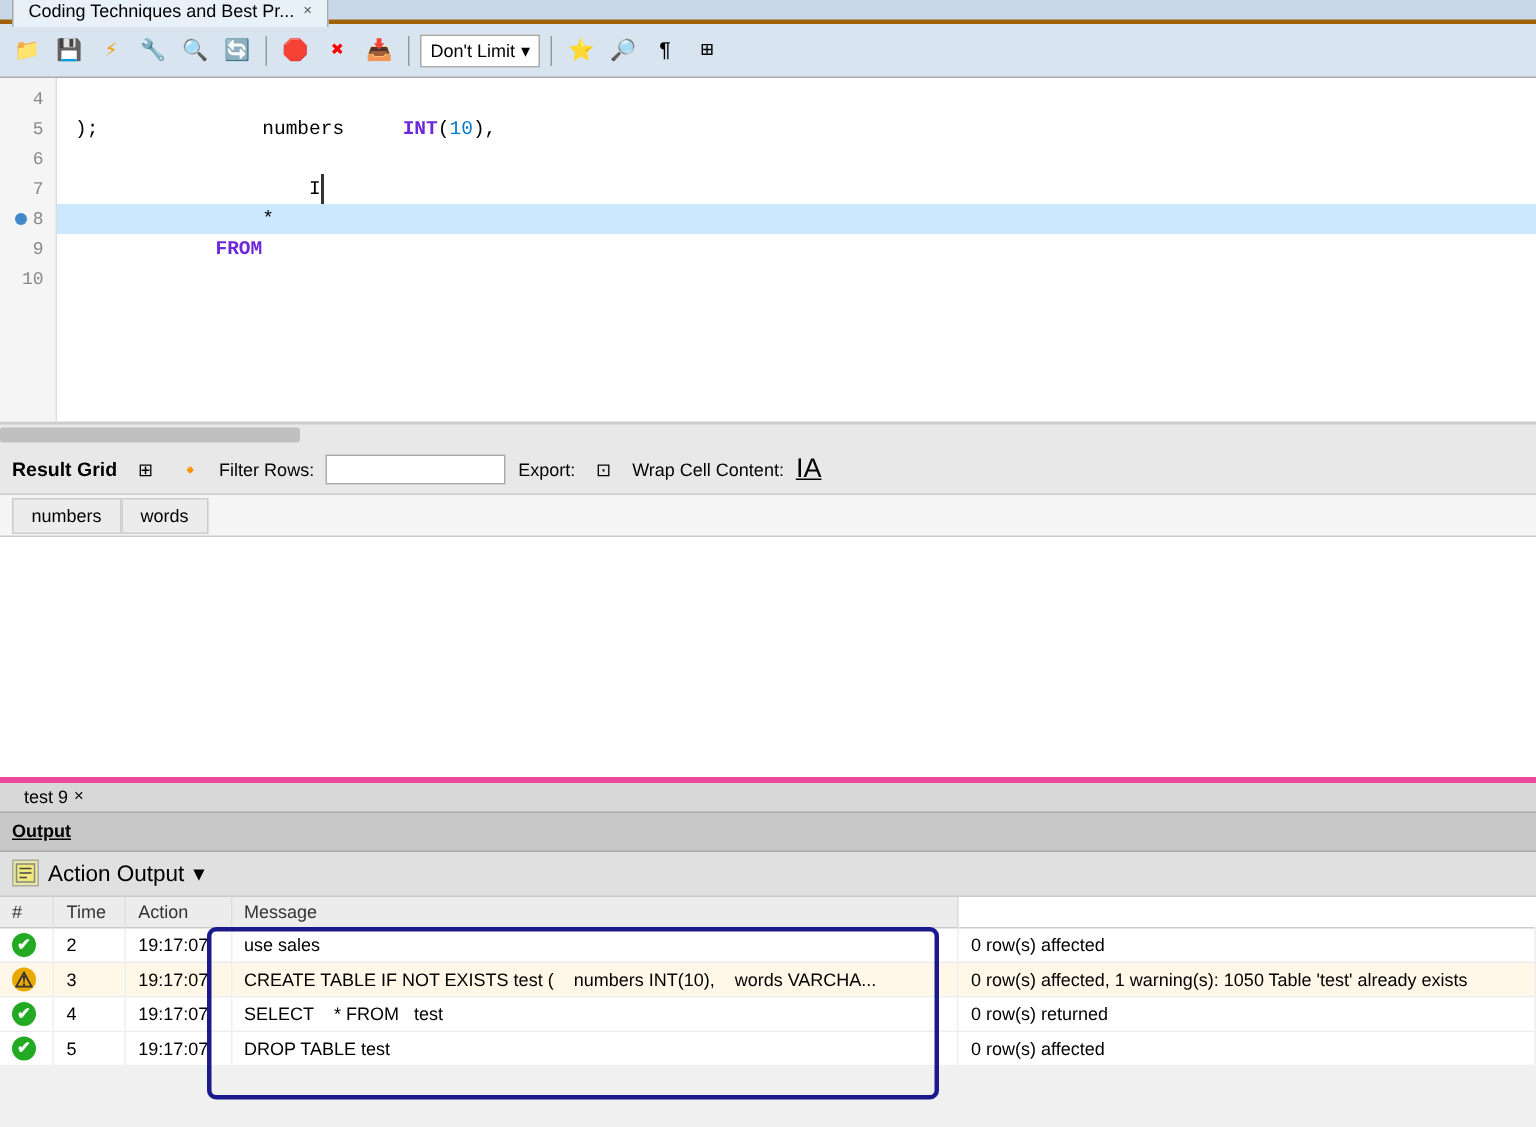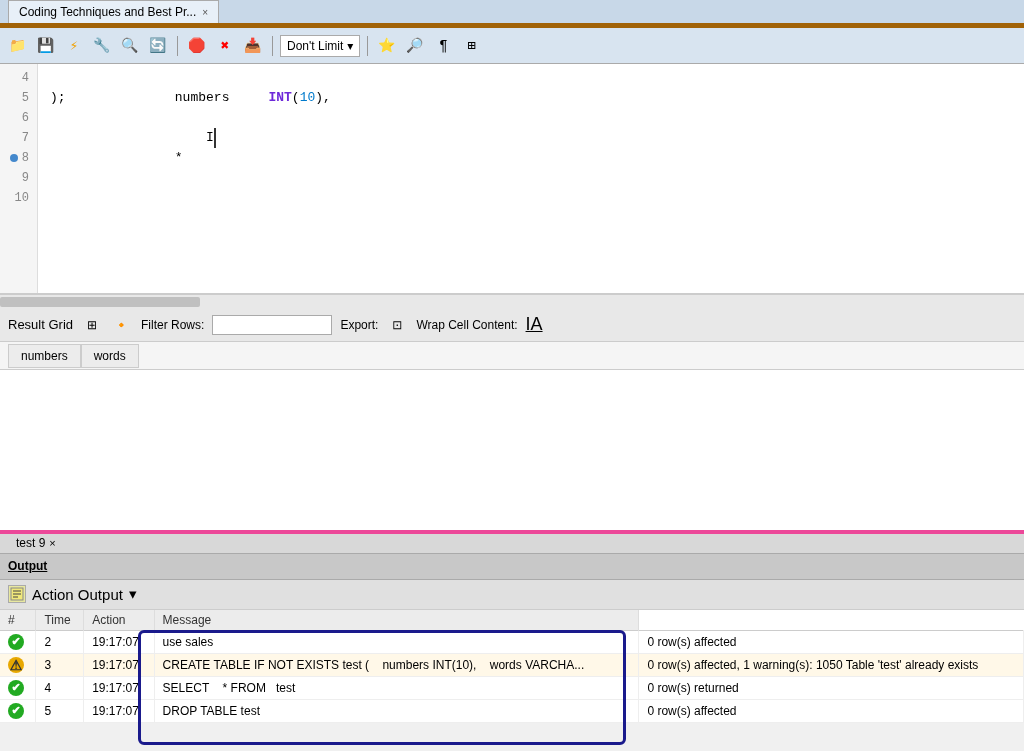--- a/index.html
+++ b/index.html
@@ -1,25 +1,25 @@
 <!DOCTYPE html>
 <html><head>
   <meta charset="utf-8">
   <style>
     * { margin: 0; padding: 0; box-sizing: border-box; }
     body { font-family: 'Consolas', 'Courier New', monospace; font-size: 13px; background: #f0f0f0; width: 1024px; height: 751px; overflow: hidden; }
 
     
     .title-bar {
       background: #c8d8e8;
-      height: 28px;
+      height: 16px;
       display: flex;
       align-items: center;
       padding: 0 8px;
-      border-bottom: 5px solid #a16207;
+      border-bottom: 3px solid #a16207;
       font-size: 12px;
       font-family: 'Segoe UI', sans-serif;
     }
     .title-tab {
       background: #e8f0f8;
       padding: 4px 10px;
       border: 1px solid #aaa;
       border-bottom: none;
       font-size: 12px;
       display: flex;
@@ -150,21 +150,21 @@
       height: 34px;
       display: flex;
       align-items: center;
       padding: 0 8px;
       gap: 8px;
       border-bottom: 1px solid #ccc;
       font-family: 'Segoe UI', sans-serif;
       font-size: 12px;
     }
     .result-grid-label {
-      font-weight: normal;
+      font-weight: bold;
       font-size: 13px;
     }
     .grid-icon-btn {
       width: 22px;
       height: 22px;
       display: flex;
       align-items: center;
       justify-content: center;
       cursor: pointer;
       font-size: 12px;
@@ -443,20 +443,23 @@
         <div class="code-content">
           <div class="code-line">
             &nbsp;&nbsp;&nbsp;&nbsp;numbers&nbsp;&nbsp;&nbsp;&nbsp;&nbsp;<span class="kw">INT</span>(<span class="num">10</span>),
           </div>
           <div class="code-line">);</div>
           <div class="code-line">
             &nbsp;&nbsp;&nbsp;&nbsp;&nbsp;&nbsp;&nbsp;&nbsp;<span class="cursor-line">I</span>
           </div>
           <div class="code-line">
             &nbsp;&nbsp;&nbsp;&nbsp;*
+          </div>
+          <div class="code-line highlighted">
+            <span class="kw">FROM</span>
           </div>
         </div>
       </div>
     </div>
     <div class="h-scroll">
       <div class="h-scroll-thumb"></div>
     </div>
   </div>
 
   <div class="result-section">

